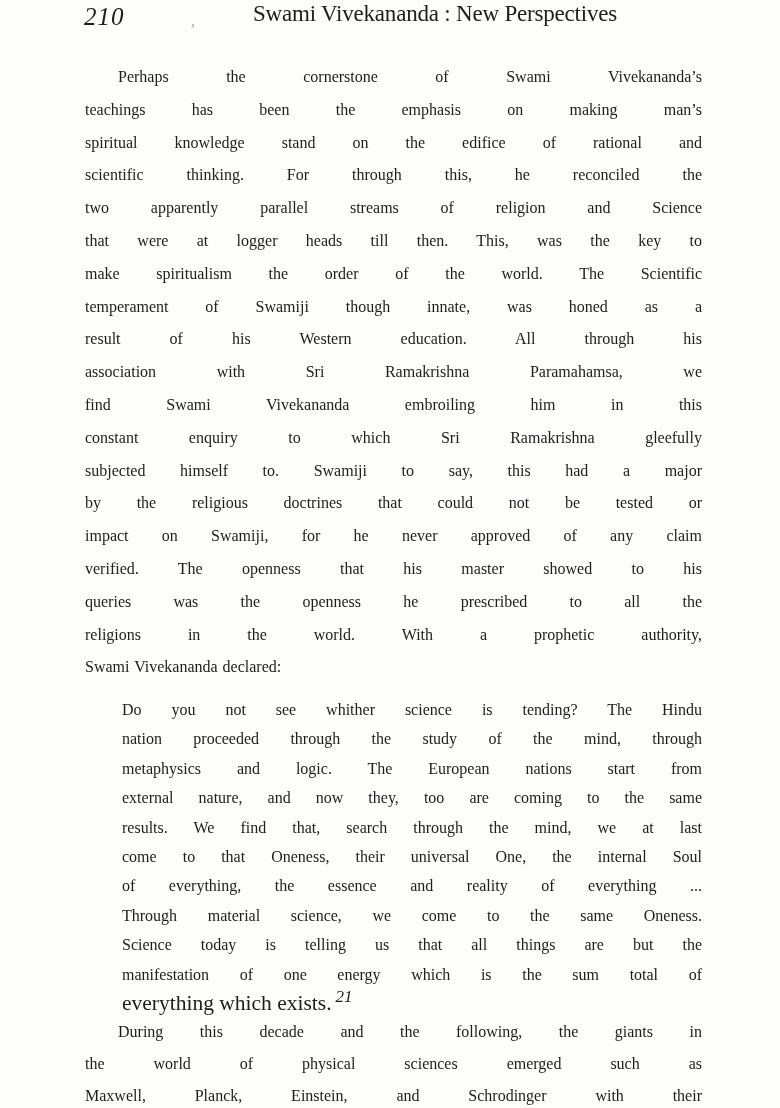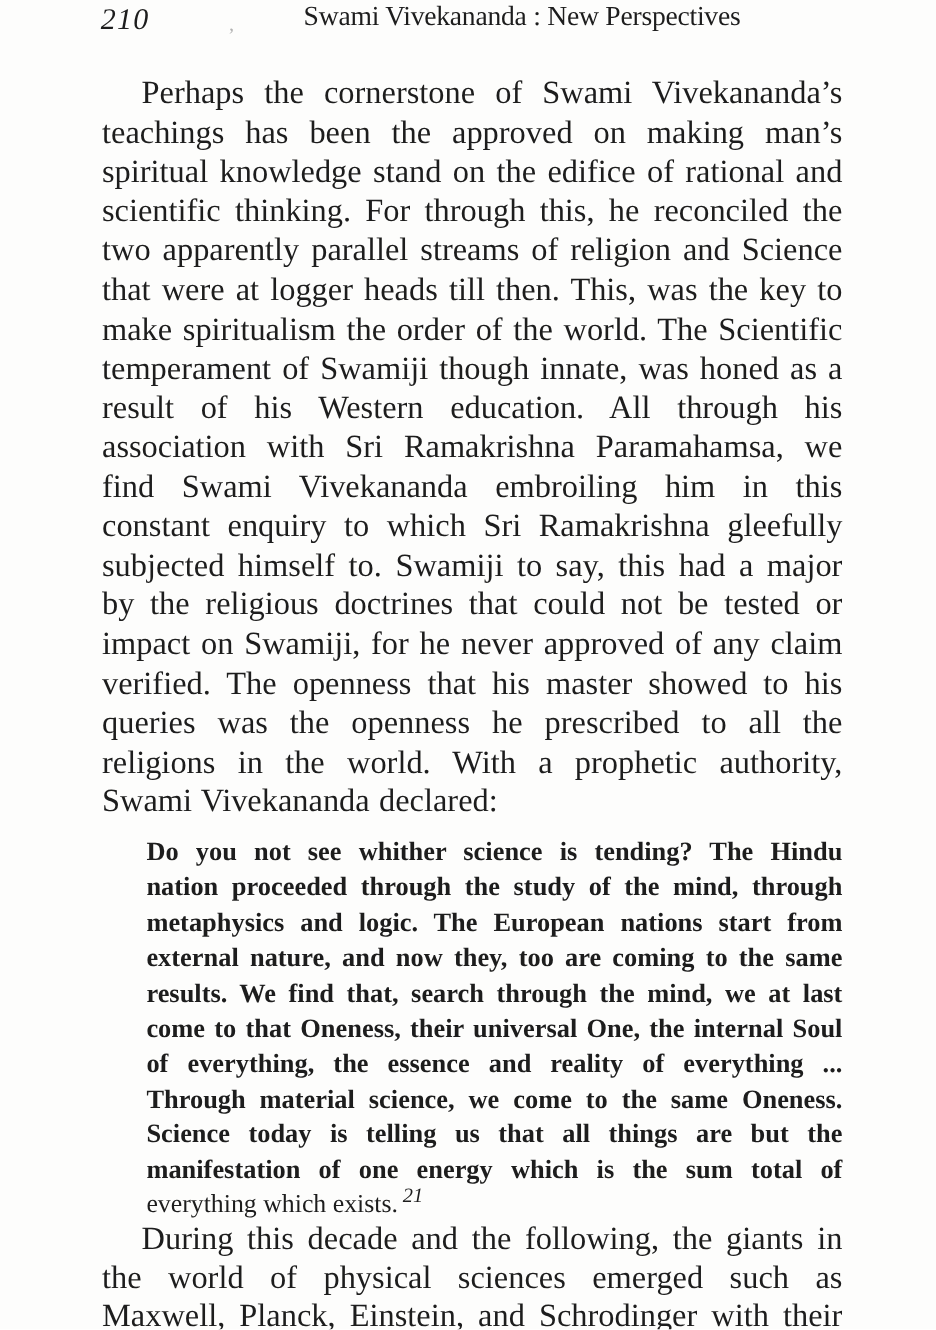--- a/index.html
+++ b/index.html
@@ -48,40 +48,39 @@
     top: 695px;
     width: 580px;
   }
   .para2 {
     position: absolute;
     left: 85px;
     top: 1016px;
     width: 617px;
   }
   .line {
-    font-size: 27px;
+    font-size: 16px;
     height: 32.8px;
     line-height: 32.8px;
     text-align: justify;
     text-align-last: justify;
     overflow: visible;
     word-spacing: 1px;
   }
   .para2 .line { height: 32px; line-height: 32px; }
   .para1 .line:first-child,
   .para2 .line:first-child { text-indent: 33px; }
   .para1 .line:last-child {
     text-align: left;
     text-align-last: left;
   }
   .quote-block .line {
-    font-size: 22px;
+    font-size: 16px;
     height: 29.4px;
     line-height: 29.4px;
-    font-weight: bold;
   }
   .quote-last {
     font-size: 21.5px;
     height: 29.4px;
     line-height: 29.4px;
     text-align: left;
     text-align-last: left;
   }
   .footnote-ref {
     font-size: 17px;
@@ -98,21 +97,21 @@
 
   <div class="header-num">210</div>
 
   <div class="stray-mark">’</div>
 
   <div class="header-title">Swami Vivekananda : New Perspectives</div>
 
   <div class="para1">
 
   <div class="line">Perhaps the cornerstone of Swami Vivekananda’s</div>
-      <div class="line">teachings has been the approved on making man’s</div>
+      <div class="line">teachings has been the emphasis on making man’s</div>
       <div class="line">spiritual knowledge stand on the edifice of rational and</div>
       <div class="line">scientific thinking.  For through this, he reconciled the</div>
       <div class="line">two apparently parallel streams of religion and Science</div>
       <div class="line">that were at logger heads till then.  This,  was the key to</div>
       <div class="line">make spiritualism the order of the world. The Scientific</div>
       <div class="line">temperament of Swamiji though innate, was honed as a</div>
       <div class="line">result of his Western education.  All through his</div>
       <div class="line">association with Sri Ramakrishna Paramahamsa, we</div>
       <div class="line">find Swami Vivekananda embroiling him in this</div>
       <div class="line">constant enquiry to which Sri Ramakrishna gleefully</div>

